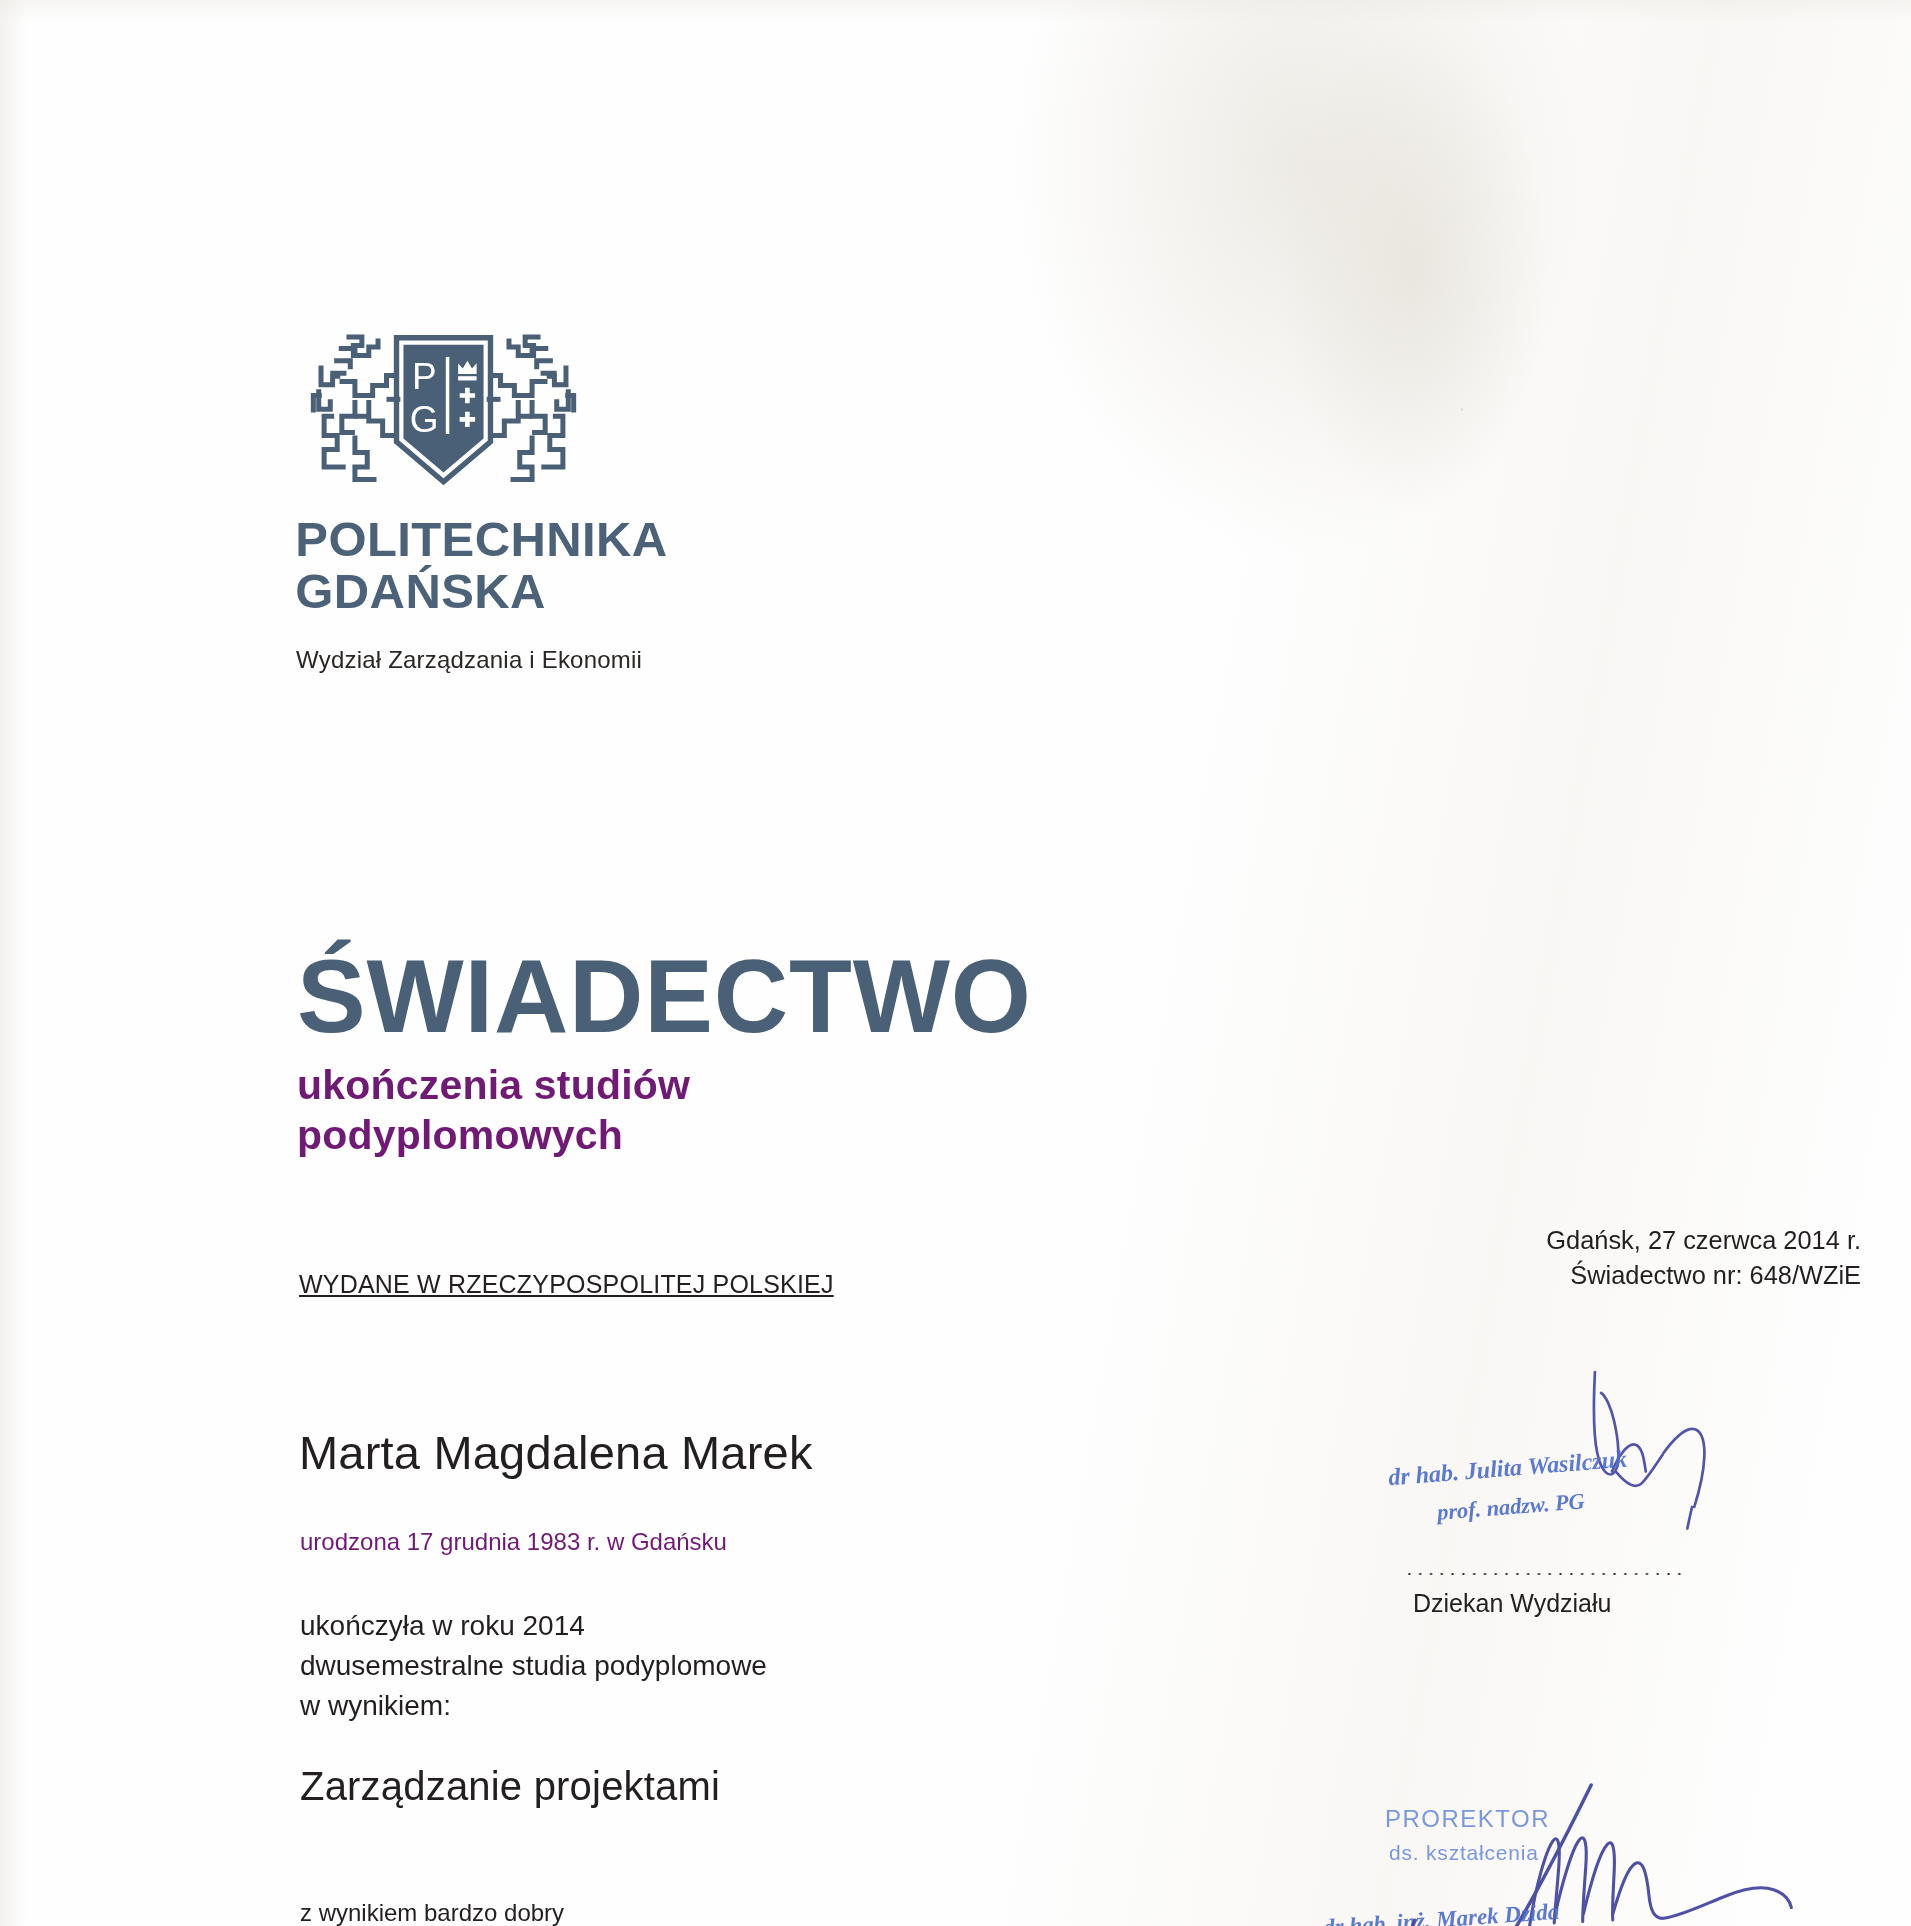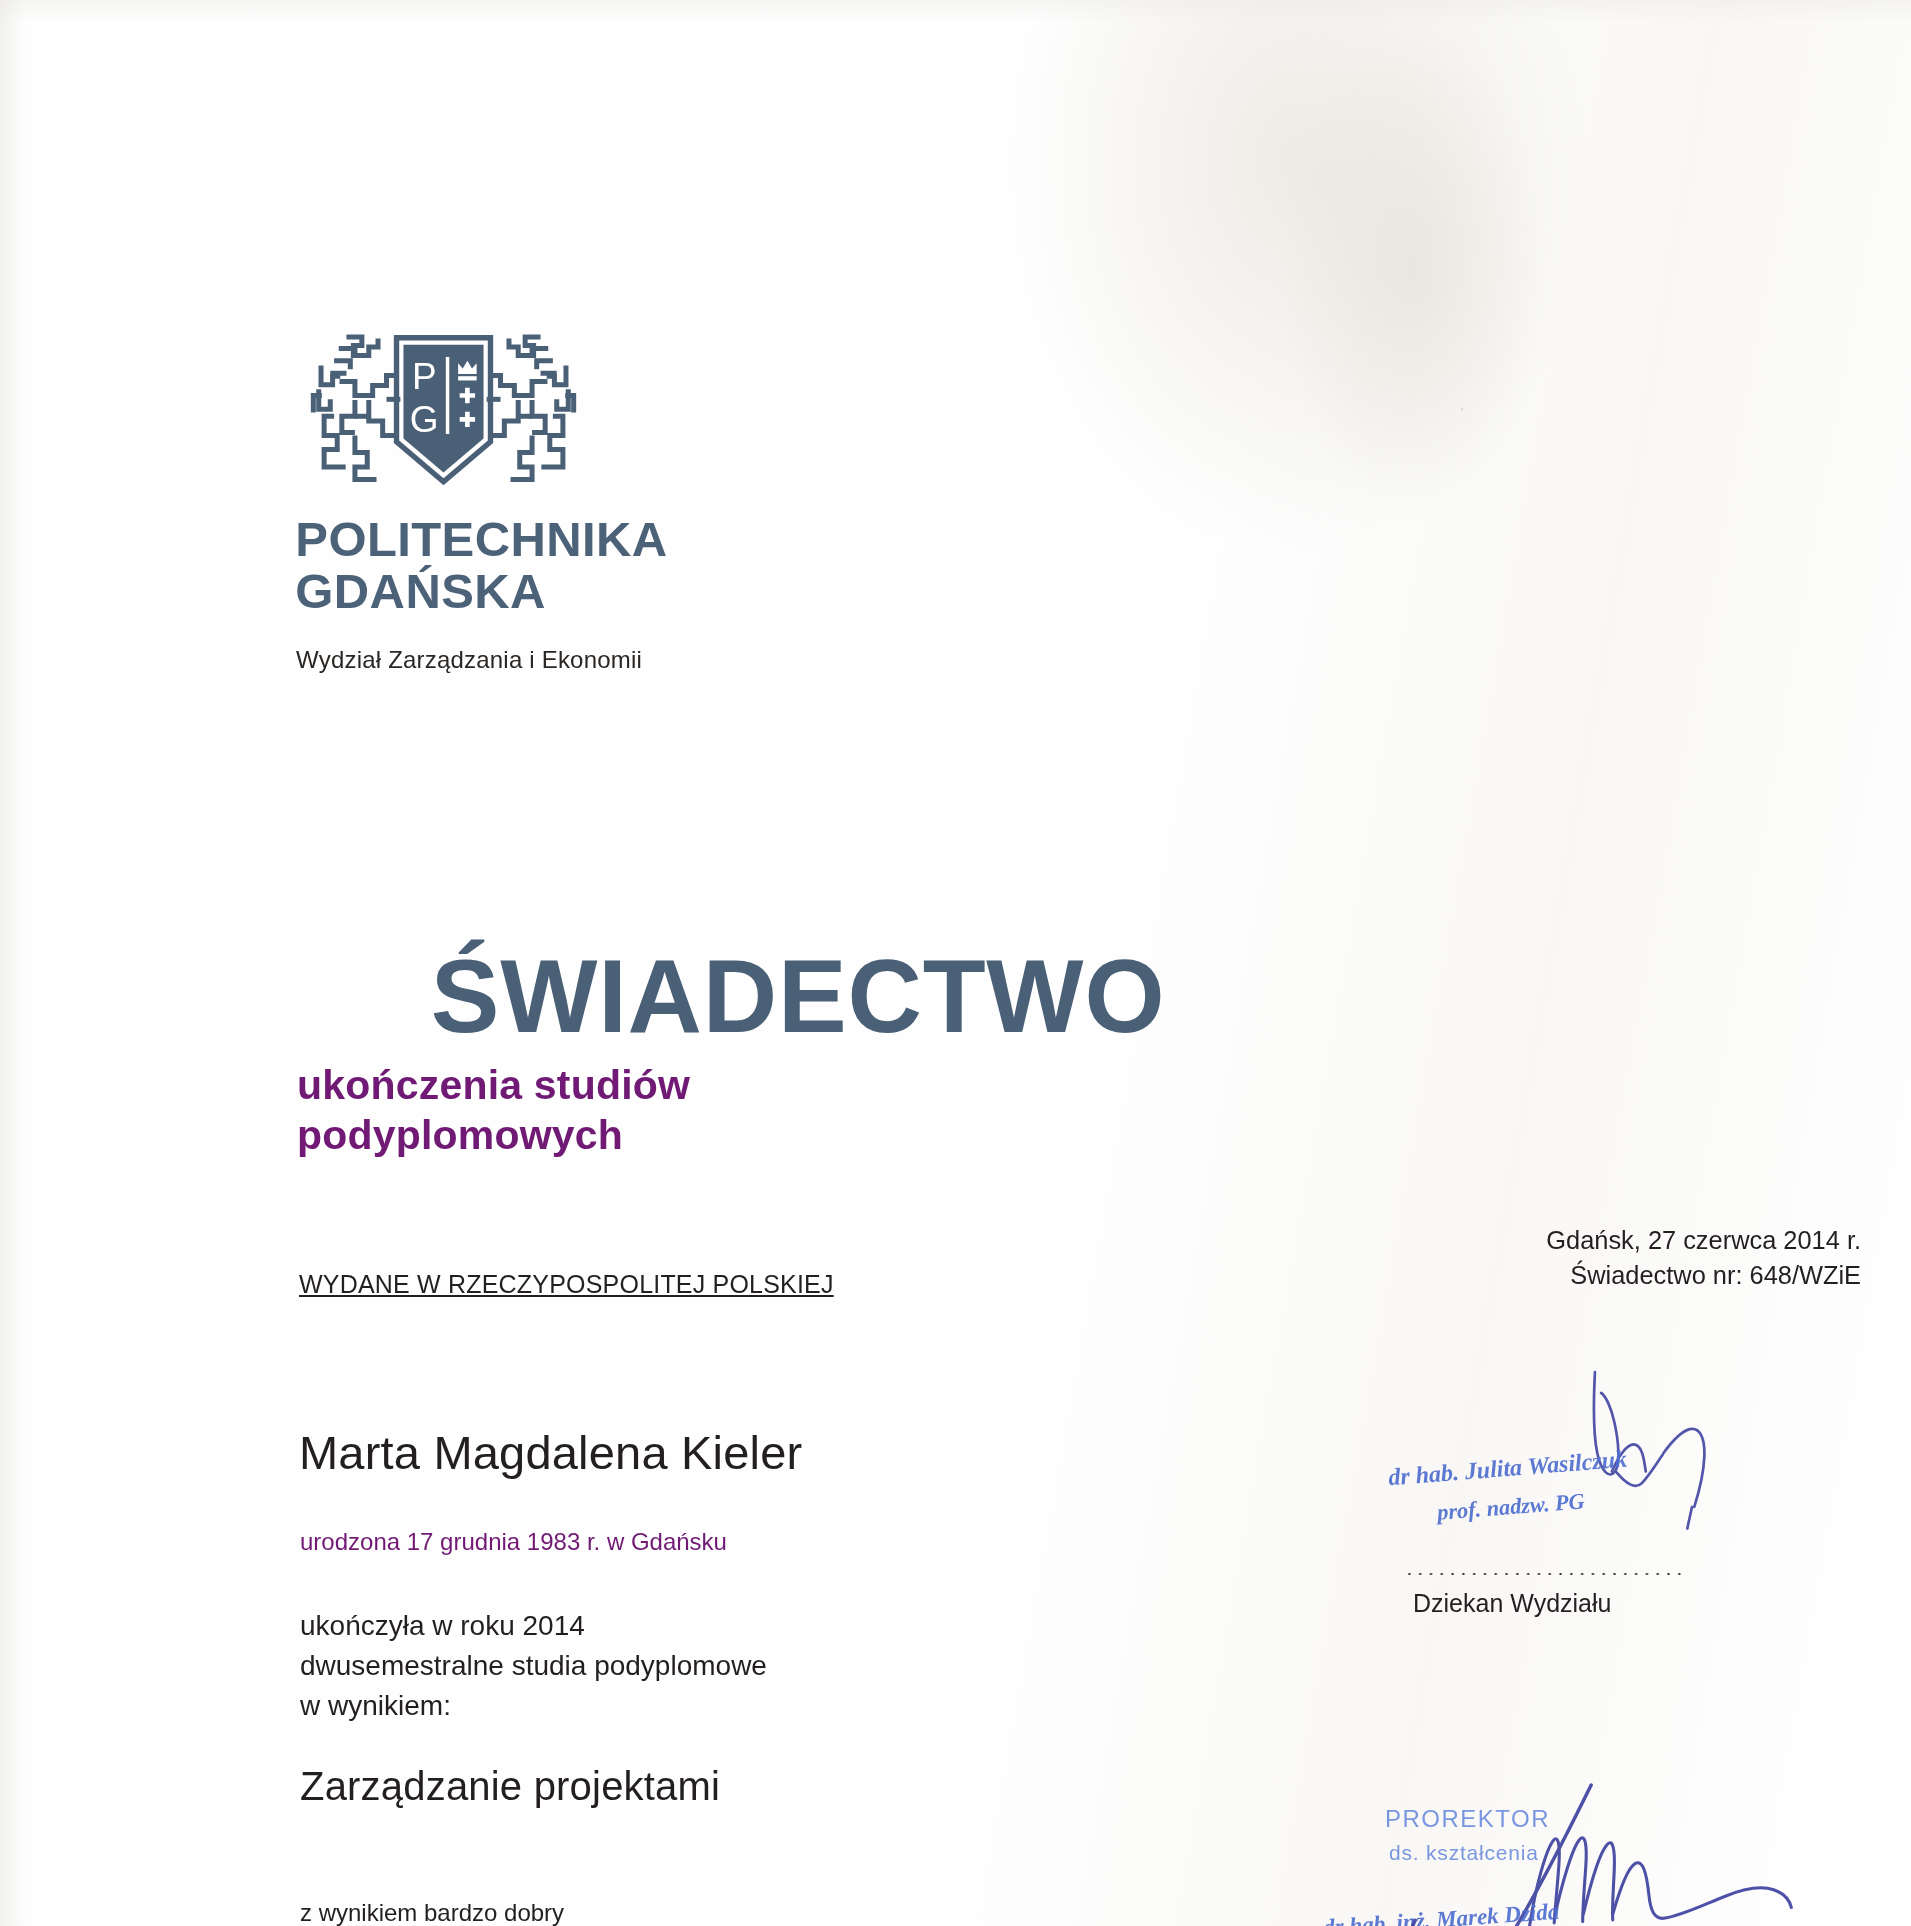--- a/index.html
+++ b/index.html
@@ -84,21 +84,20 @@
     top: 948px;
     width: 1002px;
   }
   .doc-title {
     color: #4a6077;
     font-size: 103px;
     font-weight: 700;
     letter-spacing: 0.8px;
     line-height: .95;
     white-space: nowrap;
-    text-align: center;
   }
   .doc-subtitle {
     margin-top: 14.6px;
     color: #701a75;
     font-size: 41px;
     font-weight: 700;
     line-height: 1.22;
     letter-spacing: 0.2px;
   }
   .issued-in {
@@ -312,21 +311,21 @@
     </div>
   </div>
 
   <div class="issued-in">WYDANE W RZECZYPOSPOLITEJ POLSKIEJ</div>
 
   <div class="meta-block">
     <div>Gdańsk, 27 czerwca 2014 r.</div>
     <div>Świadectwo nr: 648/WZiE</div>
   </div>
 
-  <div class="recipient-name">Marta Magdalena Kieler</div>
+  <div class="recipient-name">Marta Magdalena Marek</div>
   <div class="birth-line">urodzona 17 grudnia 1983 r. w Gdańsku</div>
 
   <div class="body-lines">
     <div>ukończyła w roku 2014</div>
     <div>dwusemestralne studia podyplomowe</div>
     <div>w wynikiem:</div>
   </div>
 
   <div class="program-name">Zarządzanie projektami</div>
   <div class="result-line">z wynikiem bardzo dobry</div>

